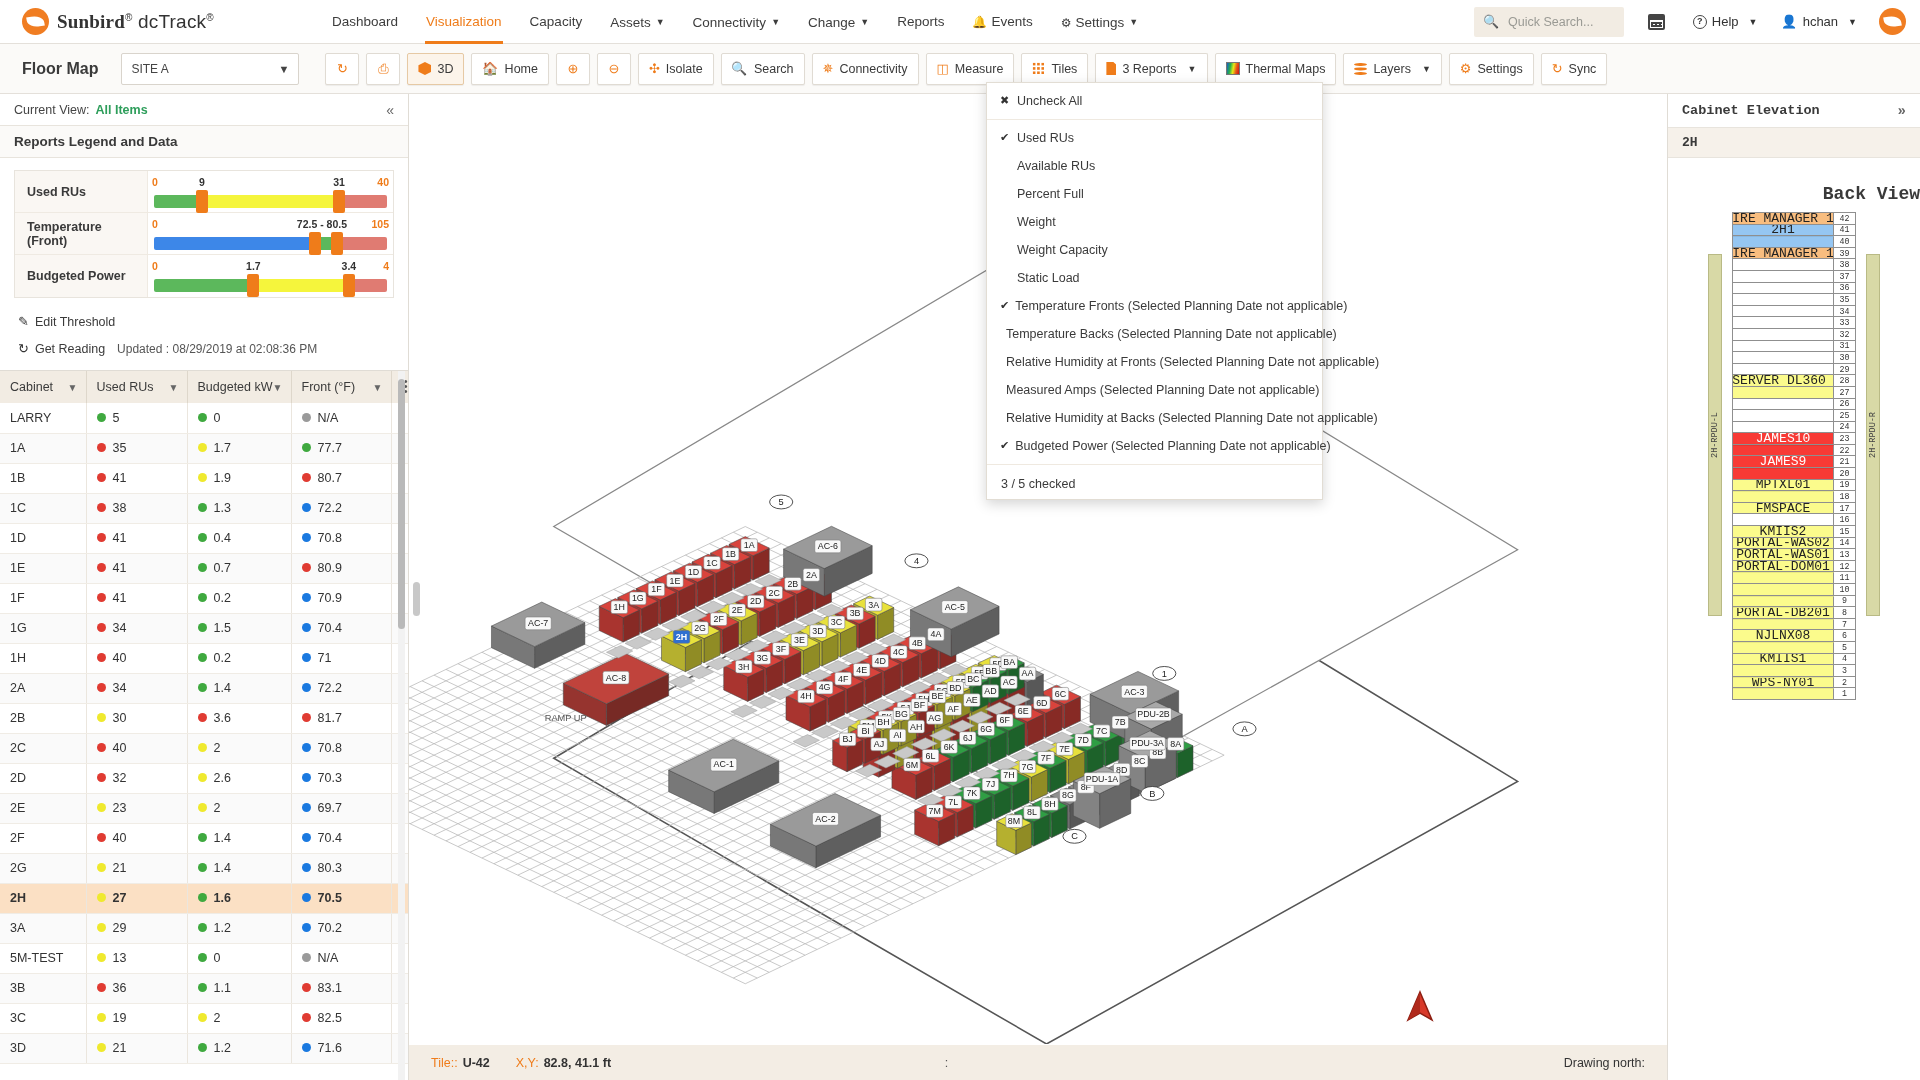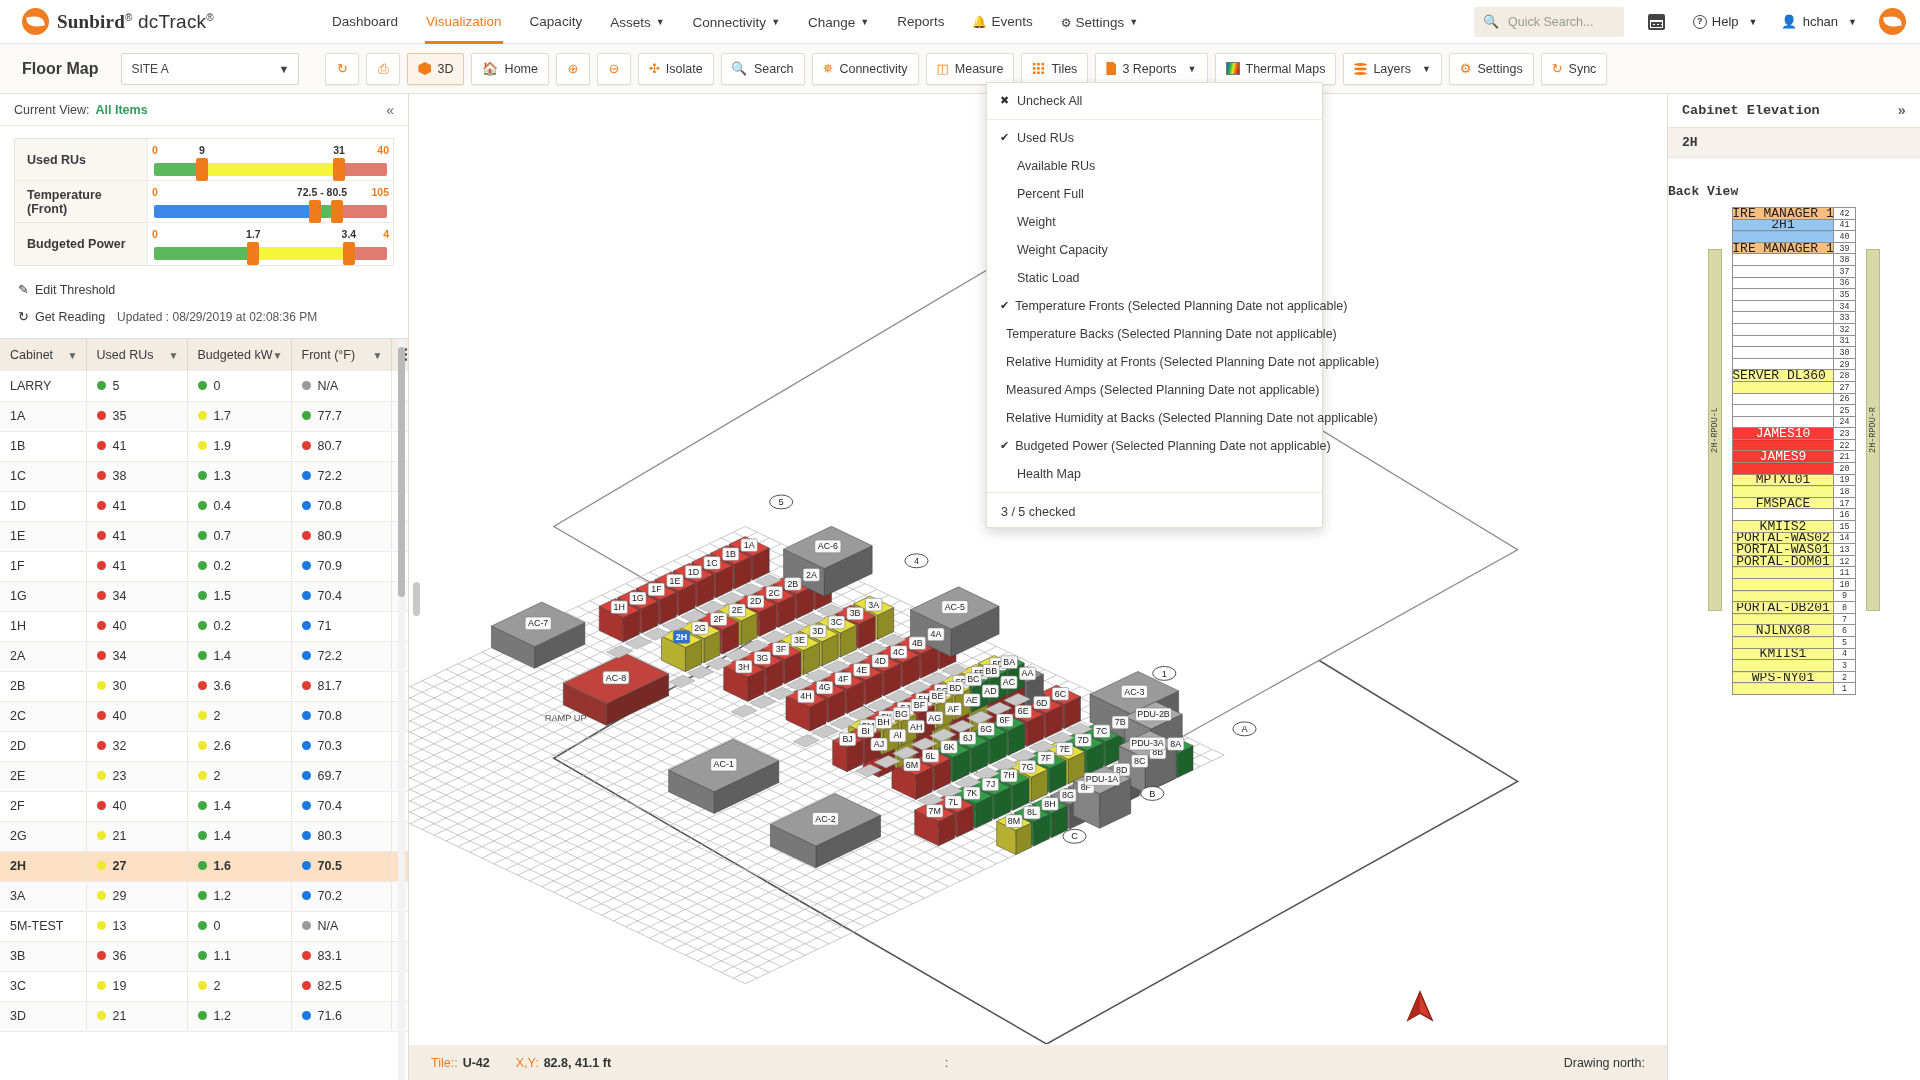--- a/index.html
+++ b/index.html
@@ -214,21 +214,21 @@
   .rightpanel {
     width: 253px; flex:none; background:#fff; border-left:1px solid #e0dcd5;
     display:flex; flex-direction:column;font-family:Liberation Mono, monospace;
   }
   .rp-hd { height: 34px; display:flex; align-items:center; padding:0 14px;
            font-size:13.5px; font-weight:bold; color:#3a3a3a; border-bottom:1px solid #e8e4dd;}
   .rp-hd .exp { margin-left:auto; font-size:14px; color:#666; cursor:pointer;}
   .rp-sub { height: 30px; display:flex; align-items:center; padding:0 14px;
            font-size:13px; font-weight:bold; color:#3a3a3a; background:#f6f1ea; border-bottom:1px solid #e8e4dd;}
   .rp-body { flex:1; position:relative; padding-top: 26px; }
-  .backview { text-align:left; font-size:13px; font-weight:bold; color:#3a3a3a; margin-bottom: 8px;}
+  .backview { text-align:right; font-size:18px; font-weight:bold; color:#3a3a3a; margin-bottom: 8px;}
   .cabwrap { display:flex; justify-content:center; align-items:flex-start; }
   .rpdu {
     width: 14px; background:#d8d9a6; border:1px solid #b9ba85;
     height: 362px; margin-top: 42px; position:relative;
   }
   .rpdu span {
     position:absolute; left:50%; top:50%; transform: translate(-50%,-50%) rotate(-90deg);
     font-size:8.5px; color:#444; white-space:nowrap;
   }
   .rackcol { margin: 0 10px; border:1px solid #8f8f8f; border-top:none; }
@@ -377,20 +377,21 @@
   </div>
 
   <div class="body">
 
     <div class="leftpanel">
       <div class="cur-view">
         <span class="lbl">Current View:</span>
         <span class="val">All Items</span>
         <span class="collapse">«</span>
       </div>
+      <div class="legend-hd">Reports Legend and Data</div>
       <div class="legend-box" id="legendbox">
           <div class="lg-row">
             <div class="lg-name">Used RUs</div>
             <div class="lg-bar">
               <span class="tick o" style="left:4px;transform:none">0</span>
               <span class="tick o" style="right:4px;left:auto;transform:none">40</span>
               <span class="tick d" style="left:22%">9</span>
               <span class="tick d" style="left:78%">31</span>
               <div class="bar">
                 <i style="width:22%;background:#5cb85c"></i>
@@ -1947,22 +1948,18 @@
           <span>Measured Amps (Selected Planning Date not applicable)</span>
         </div>
         <div class="dd-item">
           <span class="dd-check"></span>
           <span>Relative Humidity at Backs (Selected Planning Date not applicable)</span>
         </div>
         <div class="dd-item">
           <span class="dd-check">✔</span>
           <span>Budgeted Power (Selected Planning Date not applicable)</span>
         </div>
-        <div class="dd-item">
-          <span class="dd-check"></span>
-          <span>Health Map</span>
-        </div>
       </div>
     <div class="dd-sep"></div>
     <div class="dd-foot">3 / 5 checked</div>
   </div>
 
 </div>
 
 </body></html>

